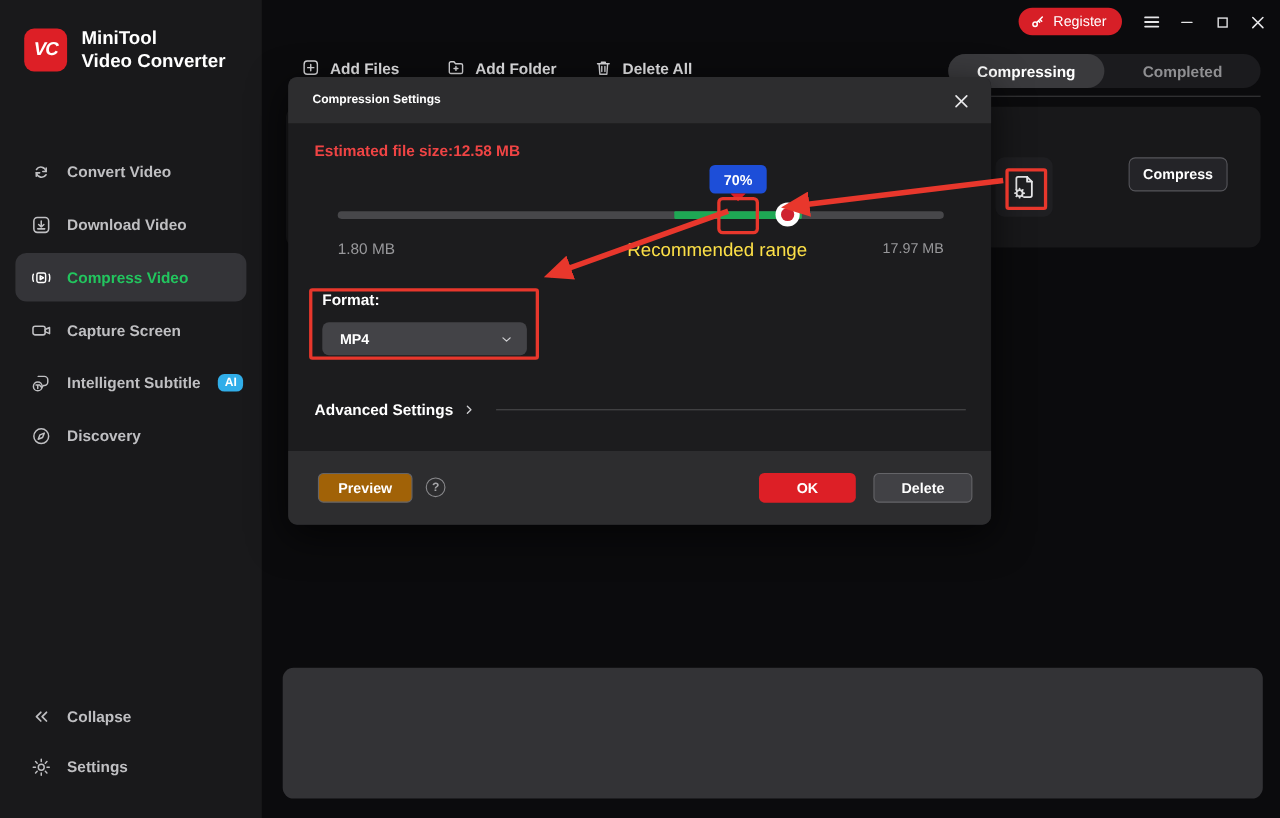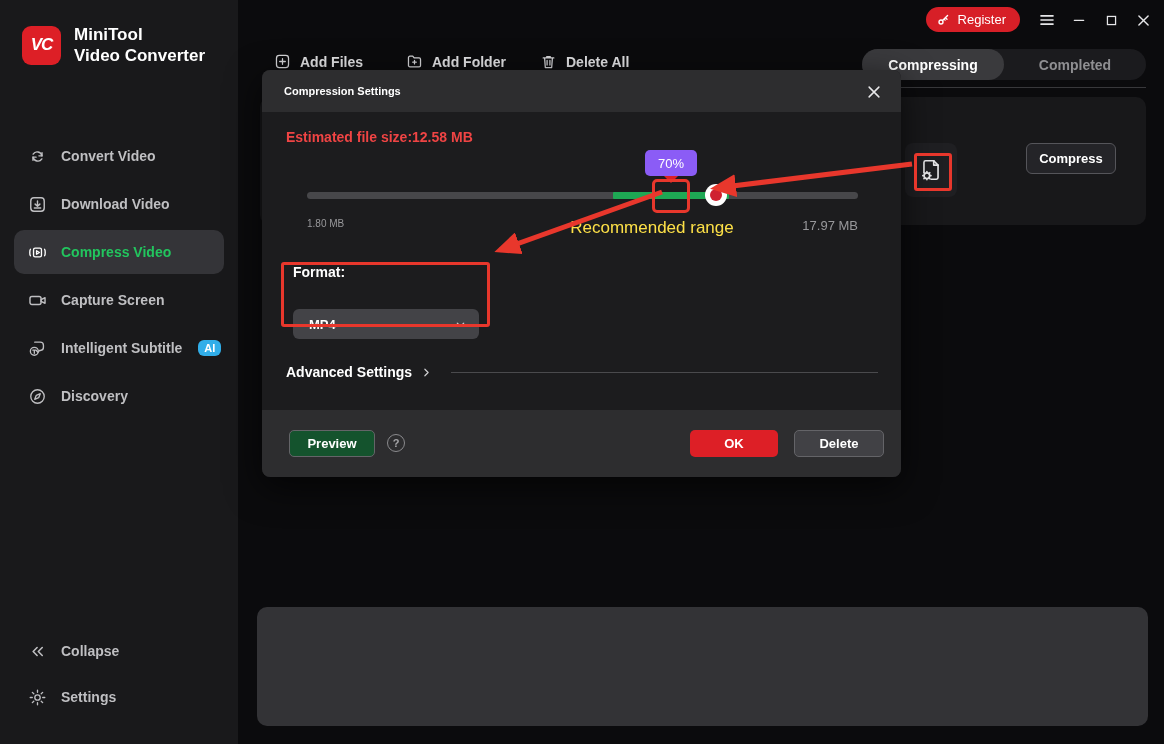--- a/index.html
+++ b/index.html
@@ -110,57 +110,57 @@
   .slider-track {
     position:absolute; left:45px; top:122px; width:551px; height:7px;
     background:#47474a; border-radius:4px; cursor:pointer;
   }
   .slider-green { position:absolute; left:306px; top:0; width:116px; height:7px; background:#1ea854; border-radius:1px; }
   .slider-handle {
     position:absolute; left:398px; top:-8px; width:22px; height:22px; border-radius:50%;
     background:#fff; display:flex; align-items:center; justify-content:center; cursor:pointer;
   }
   .handle-dot { width:12px; height:12px; border-radius:50%; background:#cf2130; }
-  .slider-min { position:absolute; left:45px; top:148px; font-size:10px; color:#98989b; }
+  .slider-min { position:absolute; left:45px; top:148px; font-size:14px; color:#98989b; }
   .slider-range { position:absolute; left:280px; top:148px; width:220px; text-align:center; font-size:17px; color:#fde047; }
   .slider-max { position:absolute; left:496px; top:148px; width:100px; text-align:right; font-size:13px; color:#98989b; }
 
   .slider-tooltip {
-    position:absolute; left:383px; top:80px; width:52px; height:26px; background:#8b5cf6;
-    border-radius:5px; color:#fff; font-size:13px; font-weight:normal;
+    position:absolute; left:383px; top:80px; width:52px; height:26px; background:#1d4ed8;
+    border-radius:5px; color:#fff; font-size:13px; font-weight:bold;
     display:flex; align-items:center; justify-content:center; z-index:22;
   }
   .slider-tooltip:after {
     content:""; position:absolute; left:50%; top:26px; transform:translateX(-50%);
     border:7px solid transparent; border-top-color:#dd1f26; border-bottom-width:0;
   }
 
   .format-label { position:absolute; left:31px; top:194px; font-size:14px; font-weight:bold; color:#fff; }
   .format-select {
     position:absolute; left:31px; top:223px; width:186px; height:30px;
     background:#434347; border-radius:6px; display:flex; align-items:center; padding-left:16px;
-    color:#fff; font-size:13px; font-weight:bold; cursor:pointer;margin-top:16px;
+    color:#fff; font-size:13px; font-weight:bold; cursor:pointer;
   }
   .format-select .chev { position:absolute; right:12px; color:#cfcfd2; }
 
   .advanced-row { position:absolute; left:24px; top:292px; width:592px; height:20px; display:flex; align-items:center; gap:8px; cursor:pointer; }
   .advanced-label { font-size:14px; font-weight:bold; color:#fff; }
   .advanced-chev { color:#cfcfd2; }
   .advanced-line { flex:1; height:1px; background:#4a4a4d; margin-left:10px; }
 
   .dlg-footer {
     position:absolute; left:0; top:340px; width:100%; height:67px; background:#2d2d2f;
     border-radius:0 0 8px 8px;
   }
   .dlg-btn {
     position:absolute; top:20px; height:27px; border-radius:5px;
     display:flex; align-items:center; justify-content:center;
     font-size:13px; font-weight:bold; color:#fff; cursor:pointer;
   }
-  .btn-preview { left:27px; width:86px; background:#14532d; border:1px solid #646468; }
+  .btn-preview { left:27px; width:86px; background:#a16207; border:1px solid #646468; }
   .btn-ok { left:428px; width:88px; background:#dd1f26; }
   .btn-reset { left:532px; width:90px; background:#414145; border:1px solid #646468; }
   .help-circle {
     position:absolute; left:125px; top:24px; width:18px; height:18px; border-radius:50%;
     border:1.5px solid #8a8a8d; color:#a5a5a8; font-size:11px; font-weight:bold;
     display:flex; align-items:center; justify-content:center; cursor:pointer;
   }
 
   
   .anno-box { position:absolute; border:3px solid #e8372c; z-index:30; pointer-events:none; }

